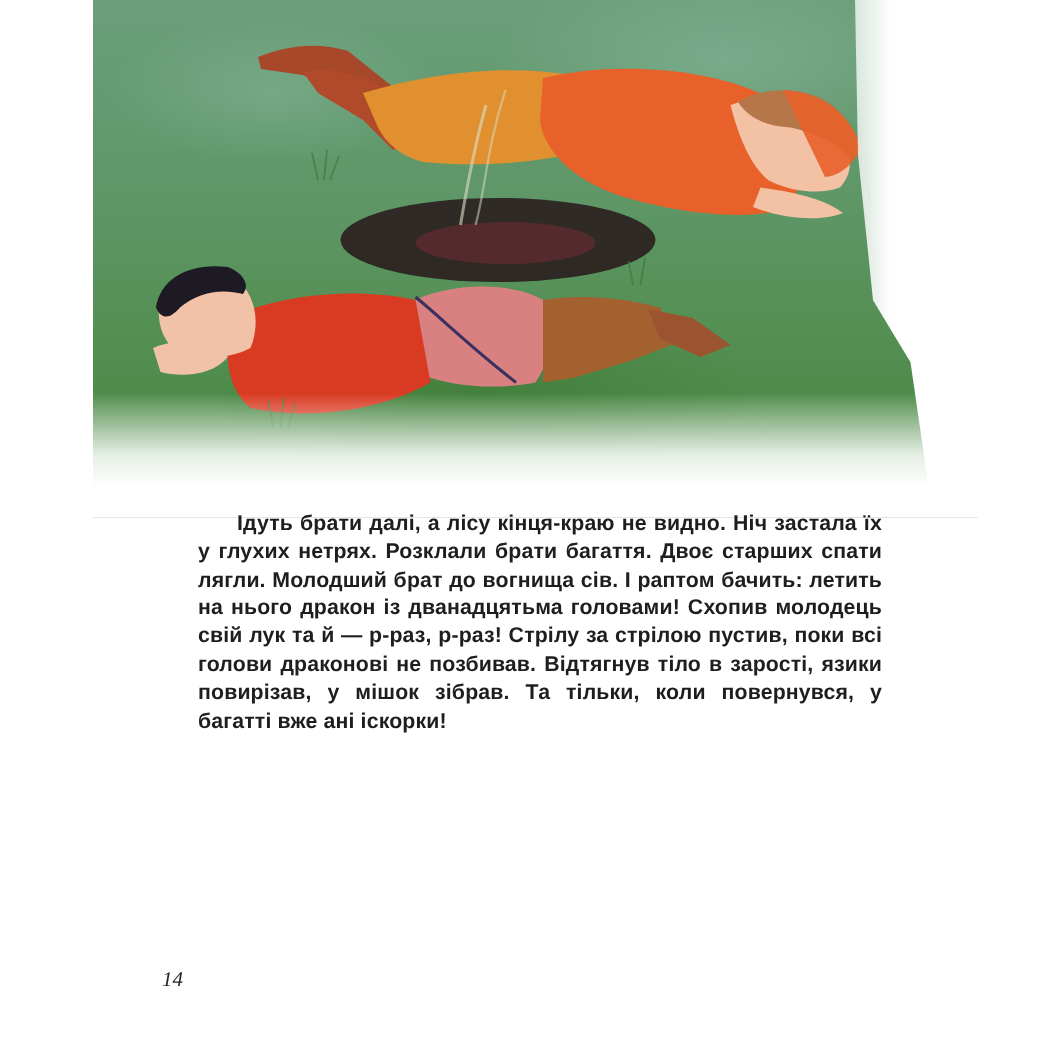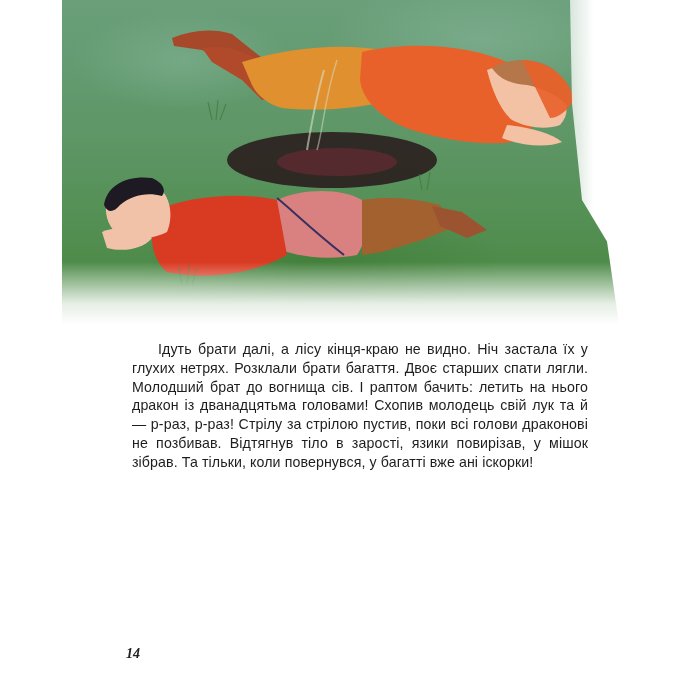--- a/index.html
+++ b/index.html
@@ -26,24 +26,24 @@
         linear-gradient(90deg, rgba(255,255,255,0) 0%, rgba(255,255,255,0.7) 35%, #fff 55%);
       clip-path: polygon(0 0, 100% 0, 100% 100%, 100px 100%, 85px 70%, 60px 58%, 50px 30%, 48px 0);
     }
     .figure { position: absolute; }
     .text-block {
       position: absolute; left: 132px; top: 340px; width: 456px;
       font-size: 14.2px; line-height: 18.8px; color: #1e1e1e; text-align: justify;
       letter-spacing: 0.1px;
     }
     .text-block p { margin: 0; text-indent: 0; }
-    .text-block p.indent { text-indent: 26px; }
+    .text-block p.indent { text-indent: 26px; font-weight: bold; }
     .page-number {
       position: absolute; left: 108px; top: 646px; font-size: 14px;
-      font-family: "Liberation Serif", serif; font-style: italic; font-weight: bold; color: #222; margin-left: 18px;
+      font-family: "Liberation Serif", serif; font-style: italic; font-weight: normal; color: #222;
     }
   </style>
 </head>
 <body>
 
 <div class="illustration">
   <div class="scene"></div>
   <svg class="figure" width="590" height="345" viewBox="0 0 590 345" style="left:0;top:0;">
 
     <g>

